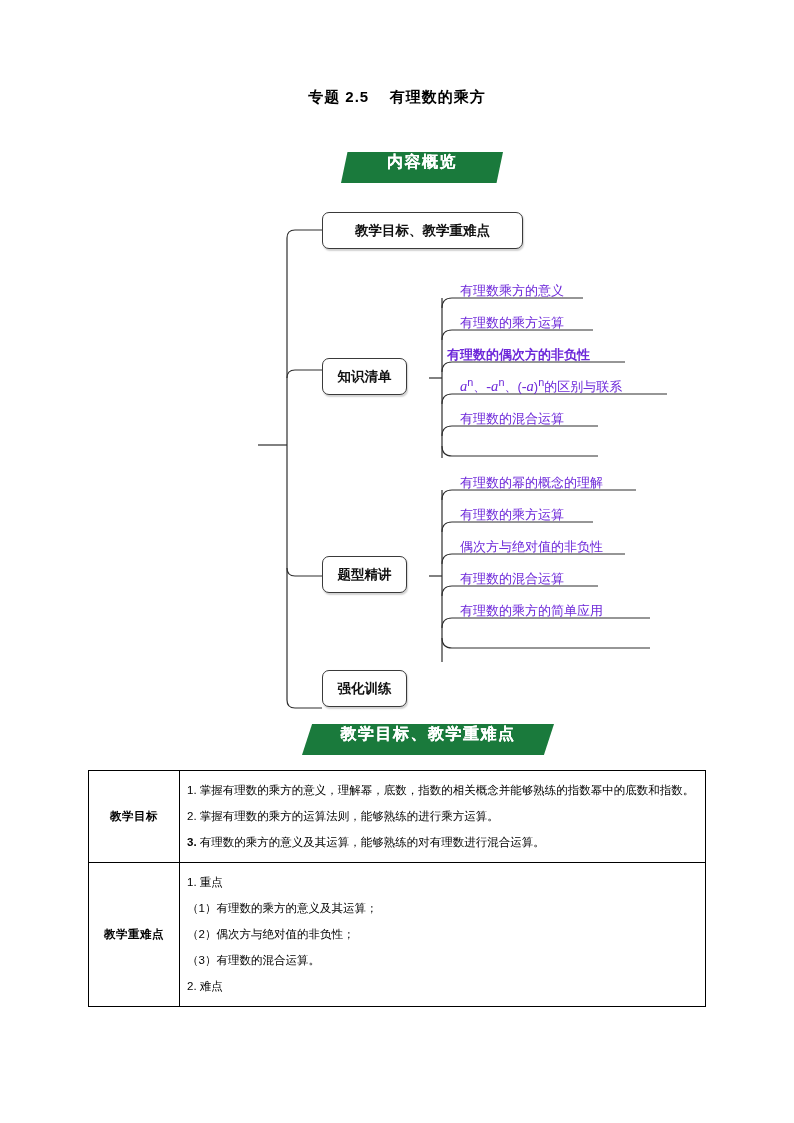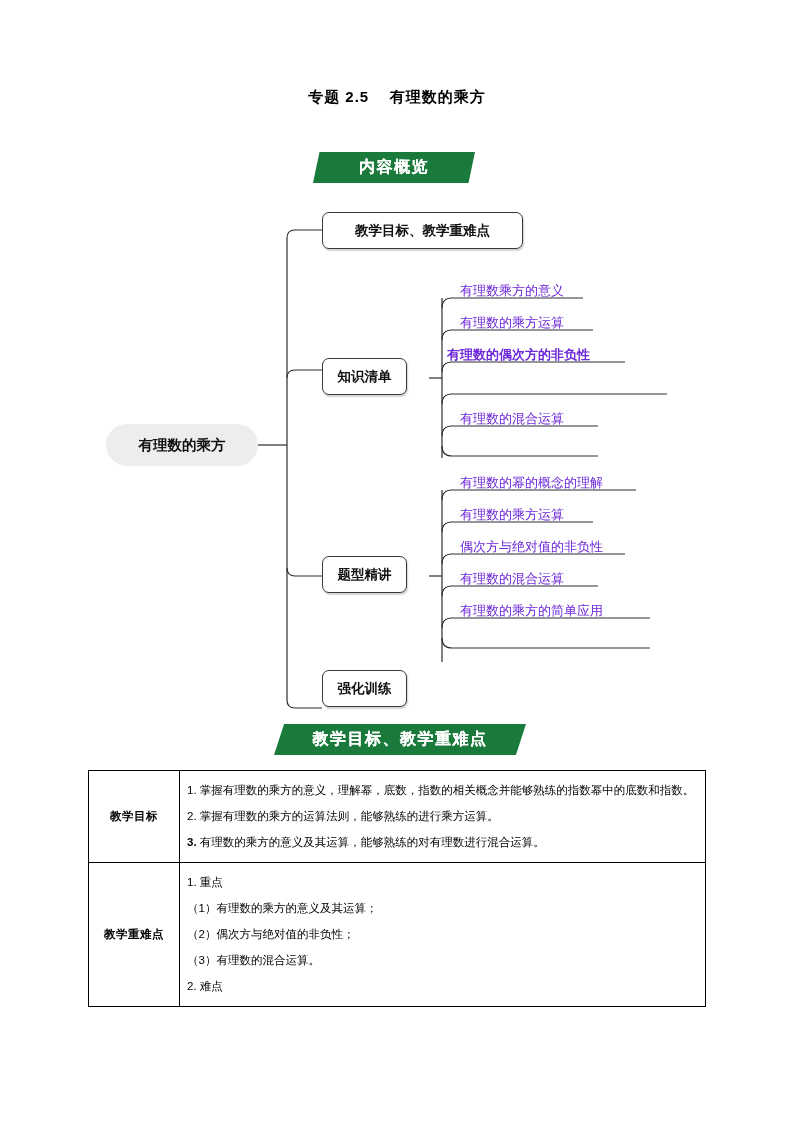--- a/index.html
+++ b/index.html
@@ -30,26 +30,26 @@
   }
 
   
   .banner {
     position: absolute;
     background: #1a7a3c;
     color: #ffffff;
     font-family: "Liberation Sans", "DejaVu Sans", sans-serif;
     font-weight: bold;
     display: flex;
-    align-items: center;
     justify-content: center;
     -webkit-clip-path: polygon(4% 0%, 100% 0%, 96% 100%, 0% 100%);
     clip-path: polygon(4% 0%, 100% 0%, 96% 100%, 0% 100%);
     letter-spacing: 1.5px;
     text-shadow: 0 0 0 #fff;
+    margin-left: 28px;
   }
   #banner-overview {
     left: 313px;
     top: 152px;
     width: 162px;
     height: 31px;
     font-size: 16px;
   }
   #banner-objectives {
     left: 274px;
@@ -209,43 +209,43 @@
     <g fill="none" stroke="#2e2e2e" stroke-width="1.1">
       <path d="M442 310 q0 -10 10 -10 H636"></path>
       <path d="M442 342 q0 -10 10 -10 H593"></path>
       <path d="M442 374 q0 -10 10 -10 H625"></path>
       <path d="M442 406 q0 -10 10 -10 H598"></path>
       <path d="M442 438 q0 -10 10 -10 H650"></path>
       <path d="M442 448 q0 10 10 10 H650"></path>
     </g>
   </svg>
 
-  <div class="mm-root">
-    <span>有理数的乘方</span>
-  </div>
 
   <div class="mm-node" style="left:322px; top:22px; width:201px; height:37px;">
     <span>教学目标、教学重难点</span>
   </div>
 
   <div class="mm-node" style="left:322px; top:168px; width:85px; height:37px;">
     <span>知识清单</span>
   </div>
 
   <div class="mm-node" style="left:322px; top:366px; width:85px; height:37px;">
     <span>题型精讲</span>
   </div>
 
   <div class="mm-node" style="left:322px; top:480px; width:85px; height:37px;">
     <span>强化训练</span>
   </div>
 
   <div class="mm-leaf" style="left:460px; top:92px;">有理数乘方的意义</div>
   <div class="mm-leaf" style="left:460px; top:124px;">有理数的乘方运算</div>
   <div class="mm-leaf" style="left:447px; top:156px;font-weight:bold;">有理数的偶次方的非负性</div>
+  <div class="mm-leaf" style="left:460px; top:186px;">
+    <span class="ital">a</span><sup>n</sup>、<span class="ital">-a</span><sup>n</sup>、(<span class="ital">-a</span>)<sup>n</sup>的区别与联系
+  </div>
   <div class="mm-leaf" style="left:460px; top:220px;">有理数的混合运算</div>
 
   <div class="mm-leaf" style="left:460px; top:284px;">有理数的幂的概念的理解</div>
   <div class="mm-leaf" style="left:460px; top:316px;">有理数的乘方运算</div>
   <div class="mm-leaf" style="left:460px; top:348px;">偶次方与绝对值的非负性</div>
   <div class="mm-leaf" style="left:460px; top:380px;">有理数的混合运算</div>
   <div class="mm-leaf" style="left:460px; top:412px;">有理数的乘方的简单应用</div>
 </div>
 
 <div class="banner" id="banner-objectives">

